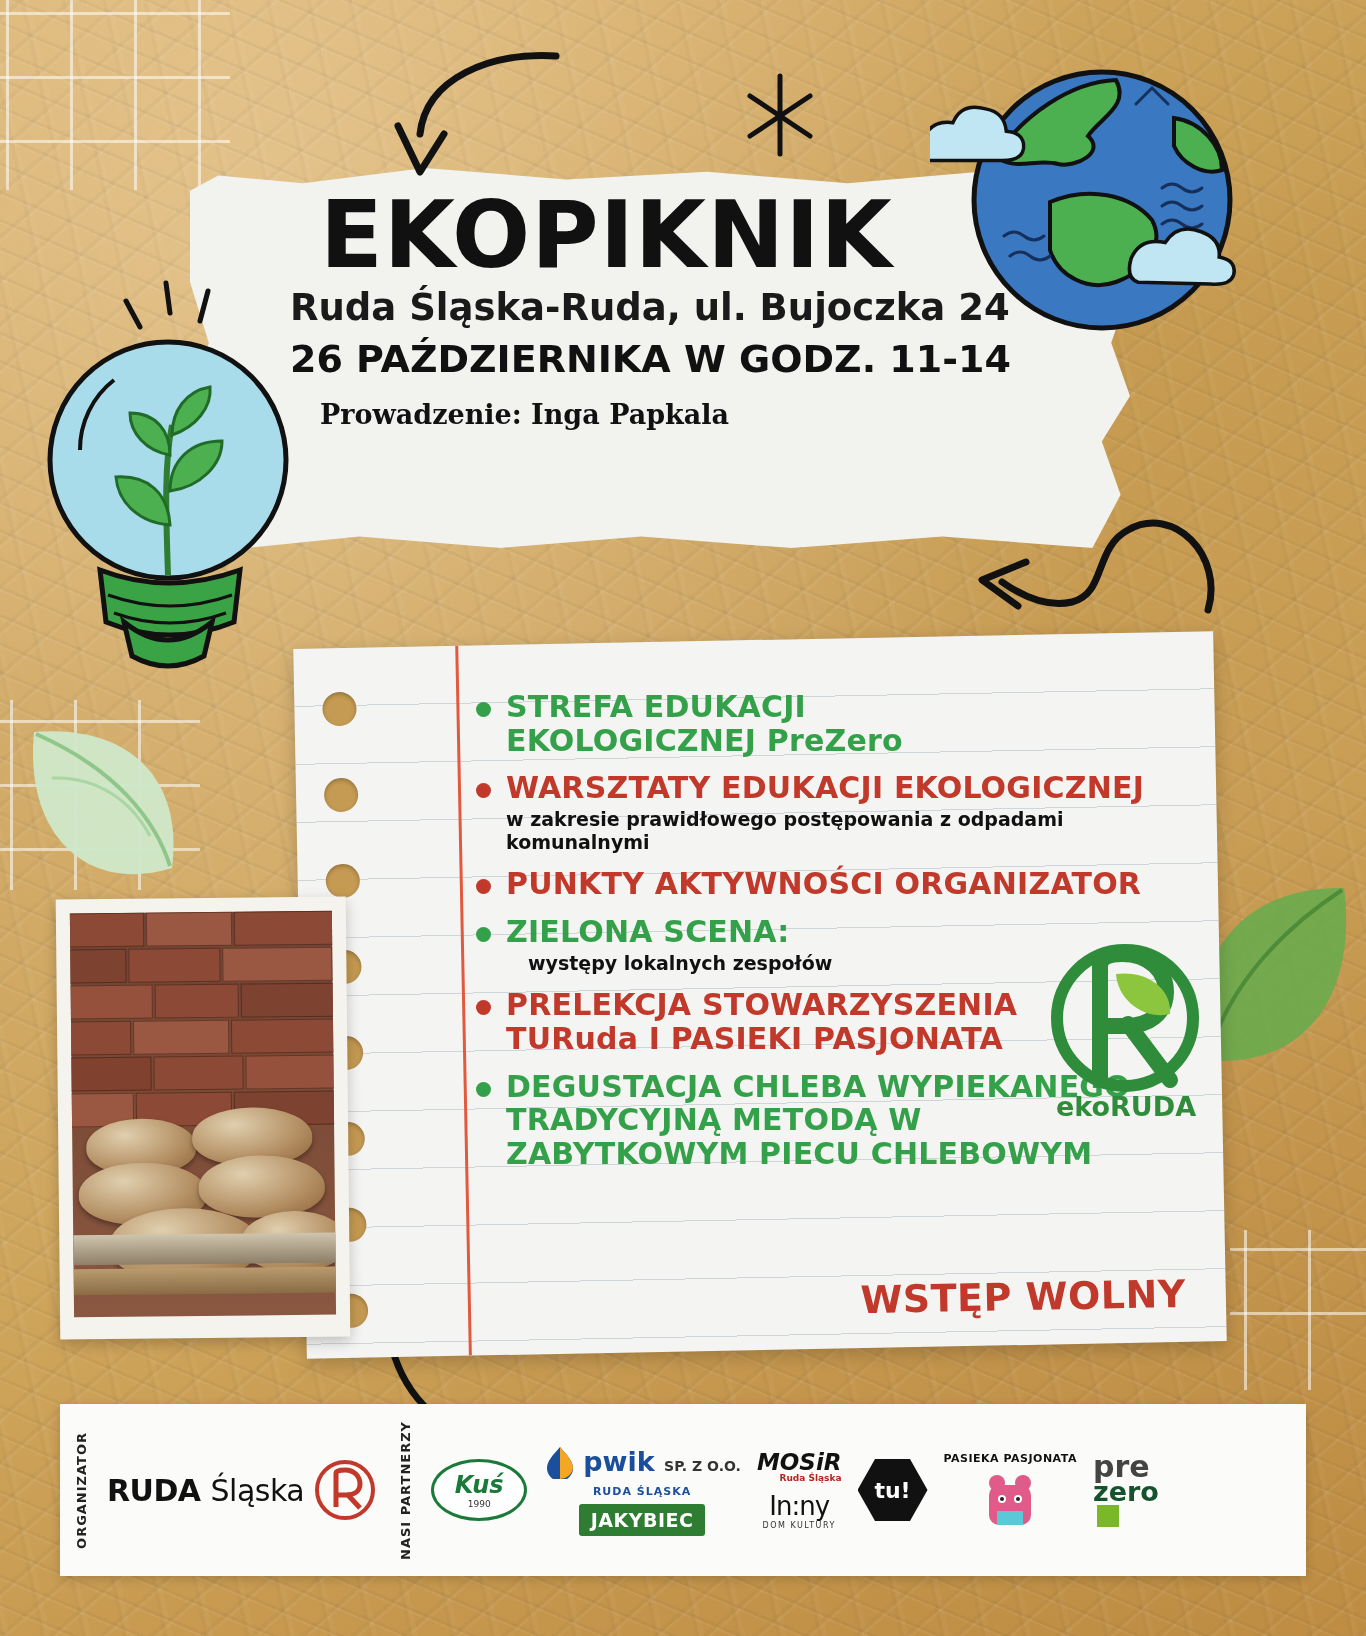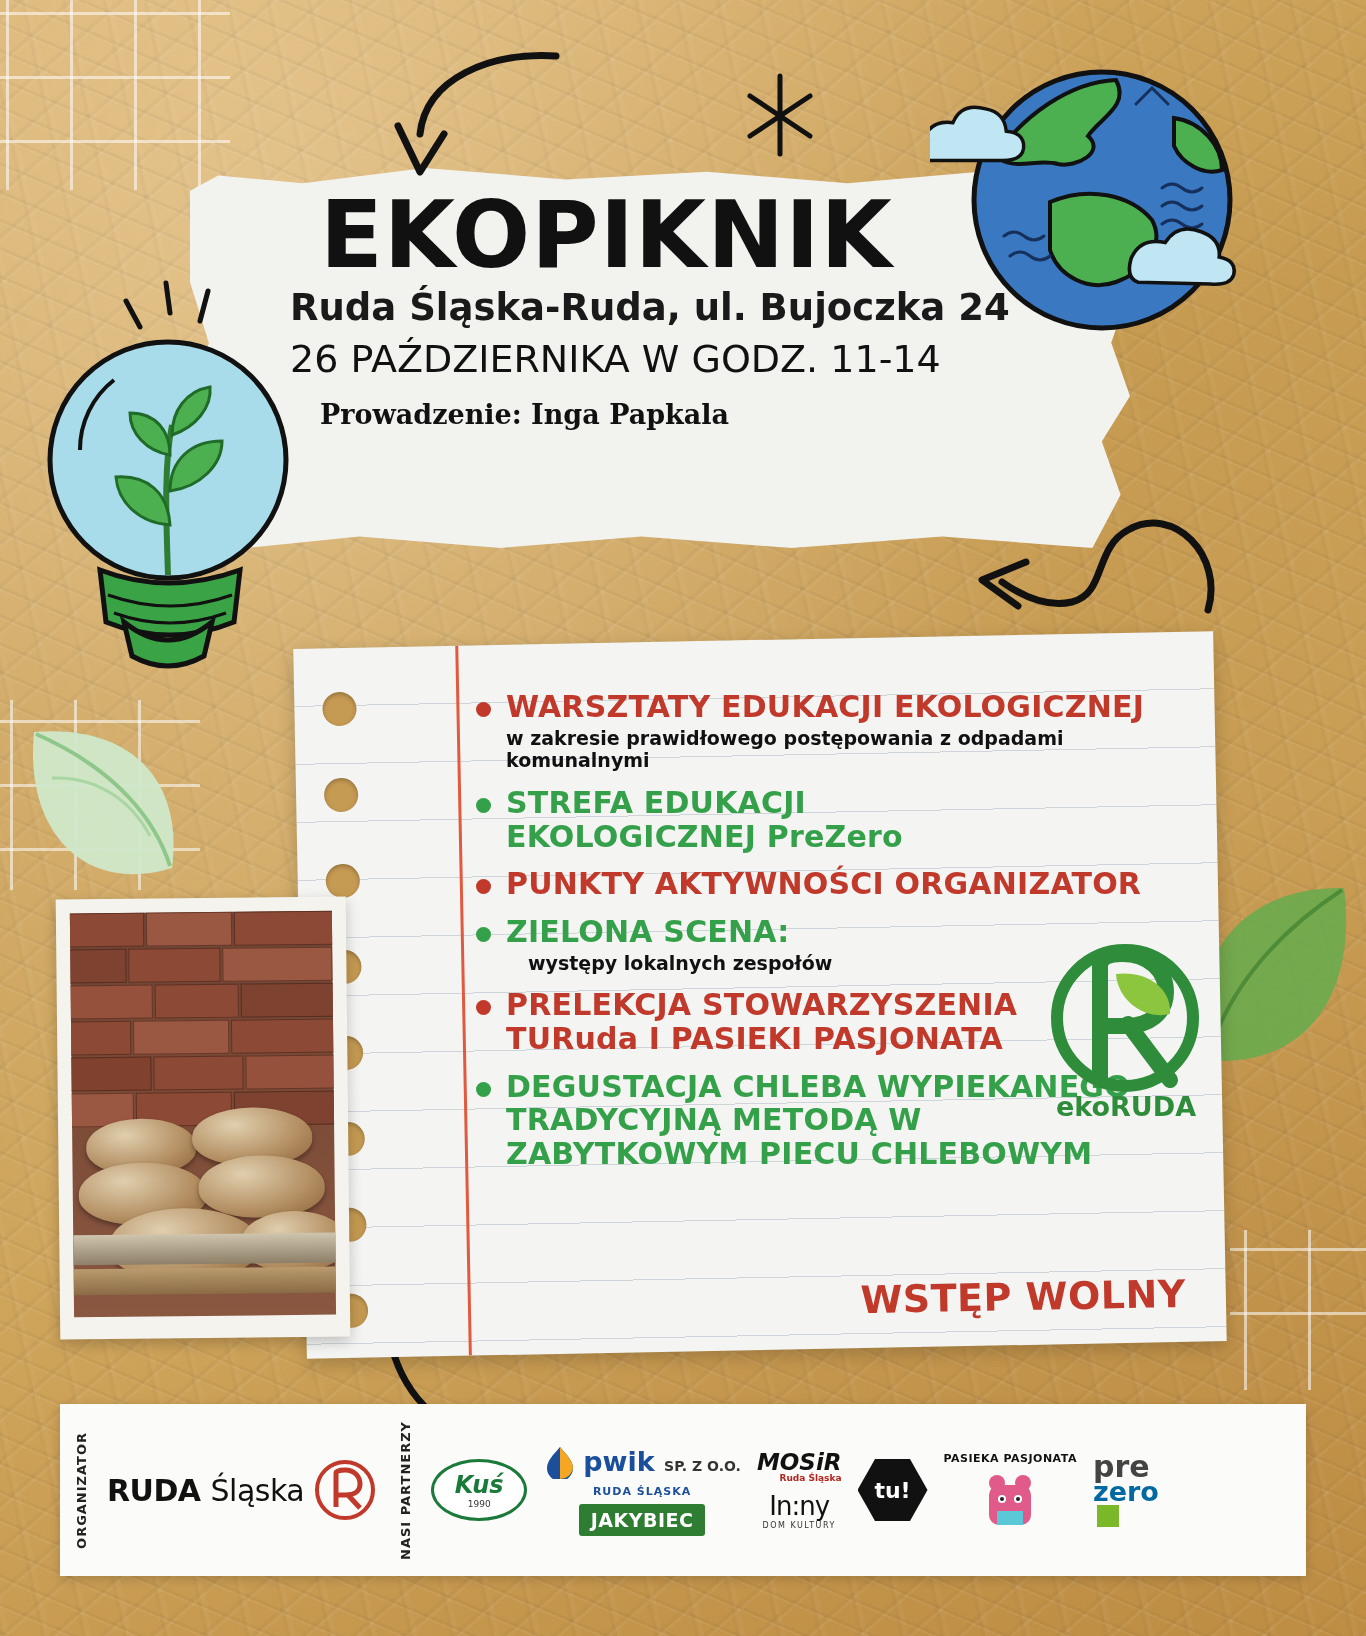--- a/index.html
+++ b/index.html
@@ -68,21 +68,21 @@
     line-height: 1.0;
     margin: 0 0 16px 18px;
   }
   .t-addr {
     font-weight: 700;
     font-size: 37px;
     color: #1a1a1a;
     margin: 0 0 8px 0;
   }
   .t-date {
-    font-weight: 400;
+    font-weight: 700;
     font-size: 38px;
     color: #111;
     margin: 0 0 18px 0;
   }
   .t-host {
     font-family: "DejaVu Serif", serif;
     font-weight: 700;
     font-size: 27px;
     color: #111;
     margin: 0 0 0 30px;
@@ -259,21 +259,21 @@
   .tu-hex {
     width: 70px; height: 62px; background: #111; color: #fff;
     clip-path: polygon(25% 0, 75% 0, 100% 50%, 75% 100%, 25% 100%, 0 50%);
     display: flex; align-items: center; justify-content: center;
     font-weight: 900; font-size: 22px;
   }
   .pasieka { text-align: center; }
   .pasieka .pt { font-size: 11px; font-weight: 800; letter-spacing: 0.5px; color: #111; }
   .prezero { text-align: left; line-height: 0.92; }
   .prezero b { display: block; font-size: 30px; font-weight: 800; color: #444; }
-  .prezero span { display: block; font-size: 27px; font-weight: 800; color: #0369a1; }
+  .prezero span { display: block; font-size: 27px; font-weight: 800; color: #14532d; }
   .pz-sq { display: inline-block; width: 22px; height: 22px; background: #7ab829; vertical-align: middle; margin-left: 4px; }
 </style>
 </head>
 <body>
 
 <div class="paper-tex"></div>
 
 <div class="grid-deco" style="left:0;top:0;width:230px;height:190px;">
   <div class="line" style="left:6px;top:0;width:3px;height:190px;"></div>
   <div class="line" style="left:70px;top:0;width:3px;height:190px;"></div>
@@ -389,28 +389,28 @@
   <div class="hole" style="top:138px;"></div>
   <div class="hole" style="top:224px;"></div>
   <div class="hole" style="top:310px;"></div>
   <div class="hole" style="top:396px;"></div>
   <div class="hole" style="top:482px;"></div>
   <div class="hole" style="top:568px;"></div>
   <div class="hole" style="top:654px;"></div>
 </div>
 
 <div class="agenda">
+  <div class="agenda-item" style="width:480px;">
+    <span class="dot d-green"></span>
+    <div class="main c-green">STREFA EDUKACJI EKOLOGICZNEJ PreZero</div>
+  </div>
   <div class="agenda-item">
     <span class="dot d-red"></span>
     <div class="main c-red">WARSZTATY EDUKACJI EKOLOGICZNEJ</div>
     <div class="sub">w zakresie prawidłowego postępowania z odpadami komunalnymi</div>
-  </div>
-  <div class="agenda-item" style="width:480px;">
-    <span class="dot d-green"></span>
-    <div class="main c-green">STREFA EDUKACJI EKOLOGICZNEJ PreZero</div>
   </div>
   <div class="agenda-item">
     <span class="dot d-red"></span>
     <div class="main c-red">PUNKTY AKTYWNOŚCI ORGANIZATOR</div>
   </div>
   <div class="agenda-item">
     <span class="dot d-green"></span>
     <div class="main c-green">ZIELONA SCENA:</div>
     <div class="sub" style="margin-left:22px;">występy lokalnych zespołów</div>
   </div>

